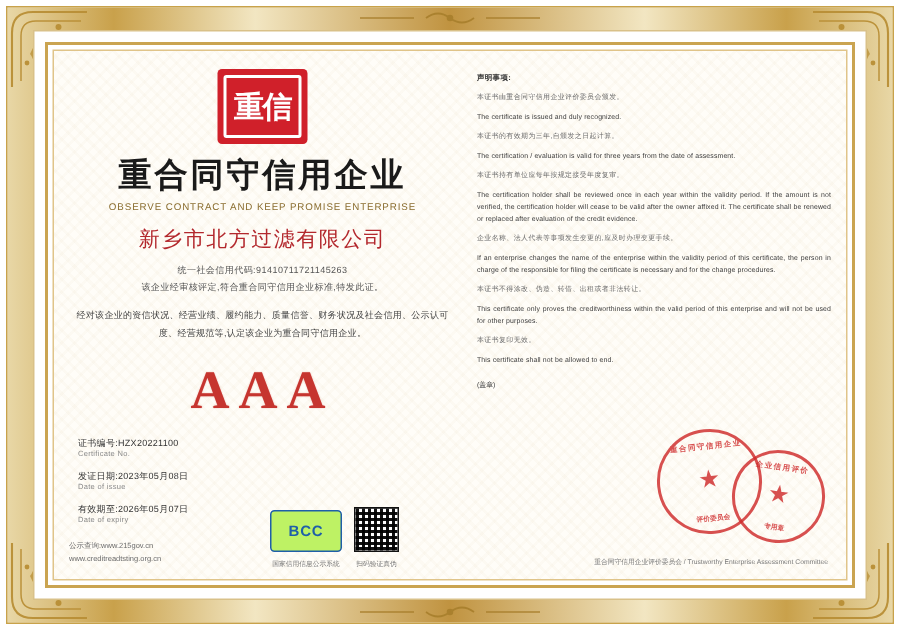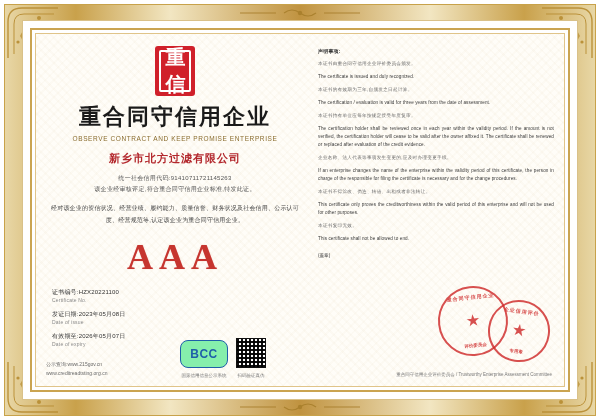--- a/index.html
+++ b/index.html
@@ -101,21 +101,21 @@
   }
   .right-col {
     flex: 1;
     position: relative;
     padding: 10px 6px 0 10px;
     box-sizing: border-box;
   }
 
   
   .logo {
-    width: 40px;
+    width: 60px;
     height: 50px;
     margin: 2px auto 6px;
     background: #d0202a;
     border-radius: 3px;
     position: relative;
     color: #fff;
     font-family: "Liberation Serif", serif;
   }
   .logo .glyph {
     position: absolute;
@@ -140,23 +140,23 @@
     white-space: nowrap;
   }
   .title-en {
     font-size: 6.5px;
     letter-spacing: .6px;
     color: #8a6d2f;
     margin-bottom: 9px;
   }
   .company {
     font-family: "Liberation Serif", serif;
-    font-size: 11px;
+    font-size: 14px;
     color: #b3282d;
-    font-weight: bold;
+    font-weight: normal;
     letter-spacing: 1px;
     margin-bottom: 7px;
   }
   .subline {
     font-size: 6px;
     color: #555;
     line-height: 1.9;
     letter-spacing: .3px;
   }
   .body-cn {
@@ -198,29 +198,29 @@
     left: 140px;
     bottom: 14px;
     display: flex;
     align-items: flex-end;
     gap: 8px;
   }
   .badge-bcc {
     width: 46px;
     height: 26px;
     border: 1px solid #1f5fa9;
-    border-radius: 8px;
+    border-radius: 3px;
     display: flex;
     align-items: center;
     justify-content: center;
-    font-size: 12px;
+    font-size: 10px;
     font-weight: bold;
     color: #1f5fa9;
     letter-spacing: .5px;
-    background: #86efac;
+    background: #bef264;
   }
   .qr {
     width: 28px;
     height: 28px;
     background:
       repeating-linear-gradient(0deg,#111 0 2px,#fff 2px 4px),
       repeating-linear-gradient(90deg,#111 0 2px,#fff 2px 4px);
     background-blend-mode: multiply;
     border: 1px solid #111;
   }

